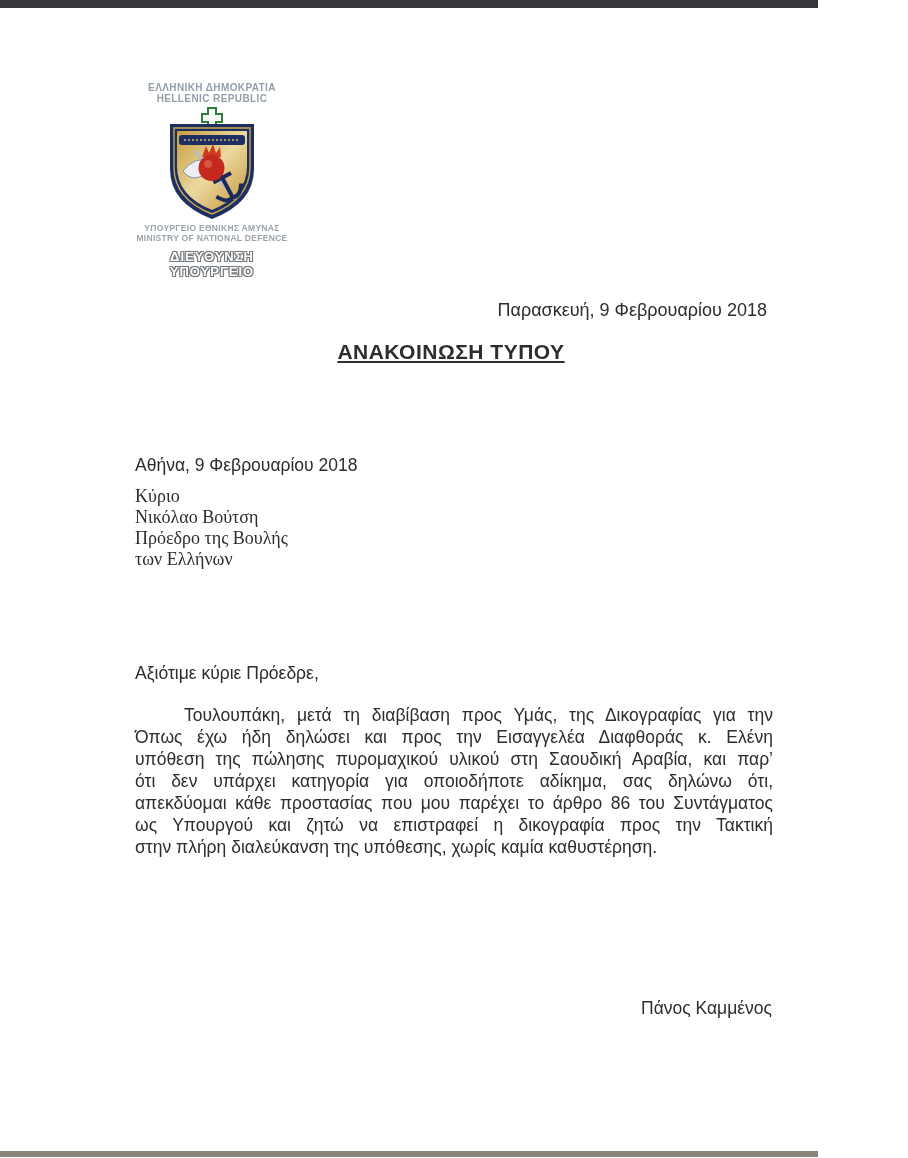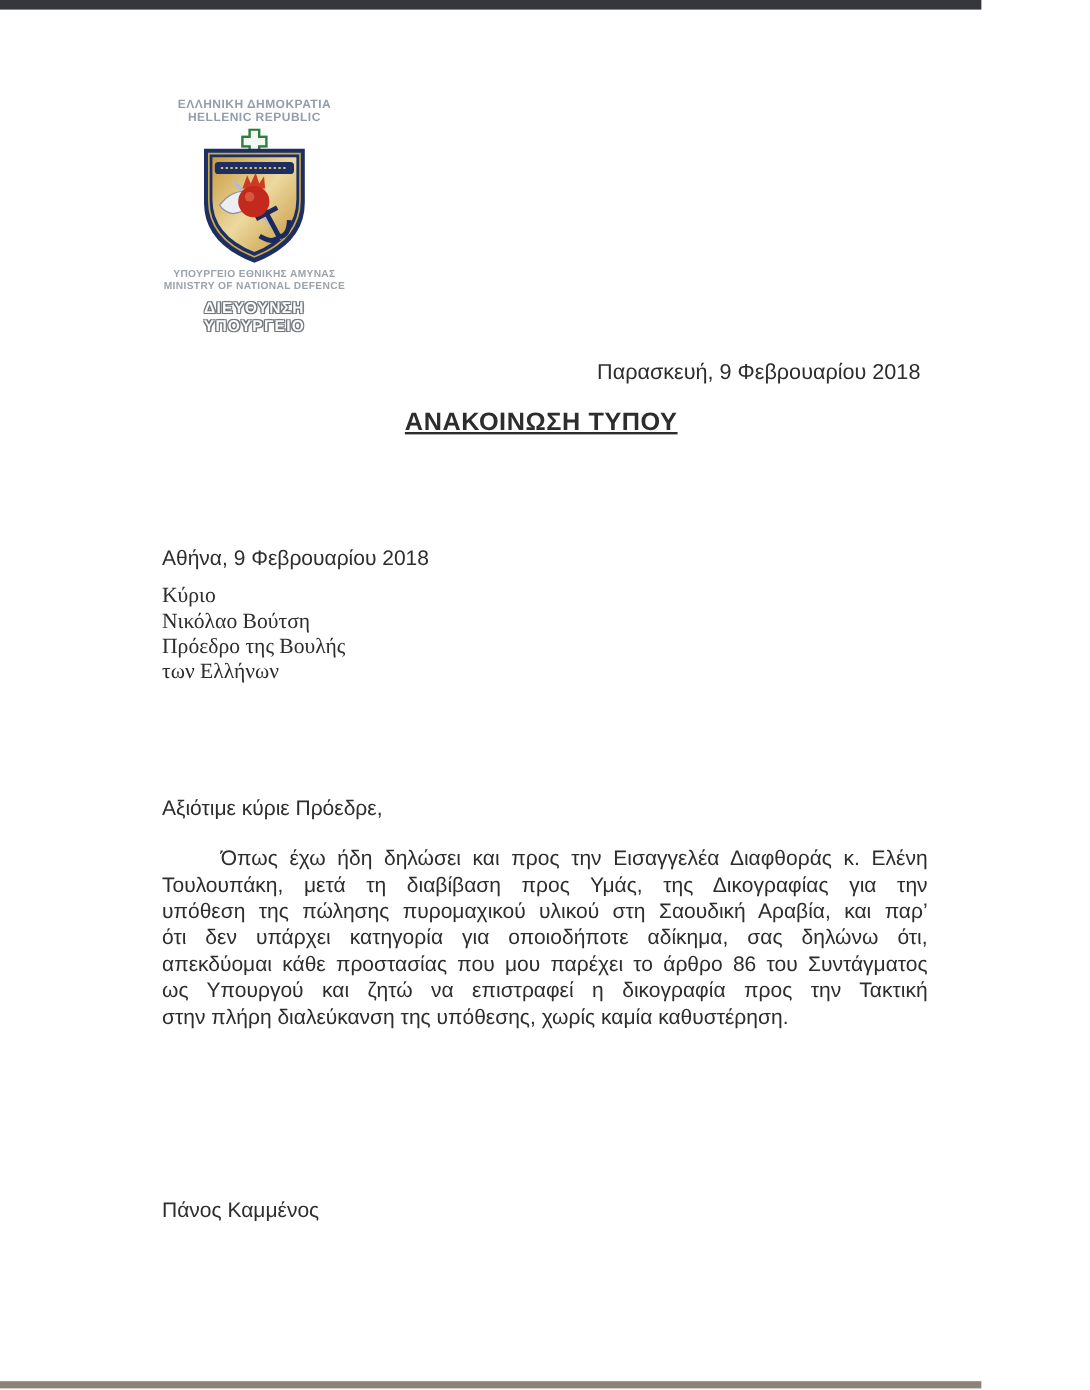--- a/index.html
+++ b/index.html
@@ -31,21 +31,21 @@
     position:absolute;left:135px;top:340px;width:632px;text-align:center;
     font-size:21px;font-weight:bold;text-decoration:underline;letter-spacing:0.5px;
   }
   .place-date{position:absolute;left:135px;top:455px;font-size:17.5px;}
   .recipient{position:absolute;left:135px;top:486px;font-size:18px;line-height:21px;font-family:Liberation Serif, serif;}
   .salutation{position:absolute;left:135px;top:663px;font-size:17.5px;}
   .body-par{position:absolute;left:135px;top:704px;width:638px;font-size:17.5px;line-height:22px;}
   .jline{text-align:justify;text-align-last:justify;}
   .jline:first-child{padding-left:49px;}
   .jline:last-child{text-align-last:left;}
-  .signature{position:absolute;left:135px;top:998px;width:637px;text-align:left;font-size:17.5px;}
+  .signature{position:absolute;left:135px;top:998px;width:637px;text-align:right;font-size:17.5px;}
 </style>
 </head>
 <body>
 
 <div class="page">
 
   <div class="topbar"></div>
 
   <div class="letterhead">
     <div class="gov-line">ΕΛΛΗΝΙΚΗ ΔΗΜΟΚΡΑΤΙΑ</div>
@@ -107,22 +107,22 @@
   <div class="recipient">
       <div>Κύριο</div>
       <div>Νικόλαο Βούτση</div>
       <div>Πρόεδρο της Βουλής</div>
       <div>των Ελλήνων</div>
     </div>
 
   <div class="salutation">Αξιότιμε κύριε Πρόεδρε,</div>
 
   <div class="body-par">
+      <div class="jline">Τουλουπάκη, μετά τη διαβίβαση προς Υμάς, της Δικογραφίας για την</div>
       <div class="jline">Όπως έχω ήδη δηλώσει και προς την Εισαγγελέα Διαφθοράς κ. Ελένη</div>
-      <div class="jline">Τουλουπάκη, μετά τη διαβίβαση προς Υμάς, της Δικογραφίας για την</div>
       <div class="jline">υπόθεση της πώλησης πυρομαχικού υλικού στη Σαουδική Αραβία, και παρ’</div>
       <div class="jline">ότι δεν υπάρχει κατηγορία για οποιοδήποτε αδίκημα, σας δηλώνω ότι,</div>
       <div class="jline">απεκδύομαι κάθε προστασίας που μου παρέχει το άρθρο 86 του Συντάγματος</div>
       <div class="jline">ως Υπουργού και ζητώ να επιστραφεί η δικογραφία προς την Τακτική</div>
       <div class="jline">στην πλήρη διαλεύκανση της υπόθεσης, χωρίς καμία καθυστέρηση.</div>
     </div>
 
   <div class="signature">Πάνος Καμμένος</div>
 
   <div class="bottombar"></div>

